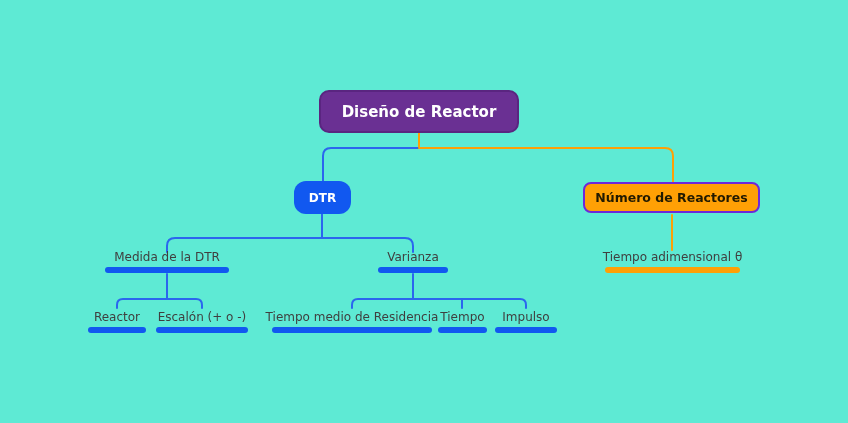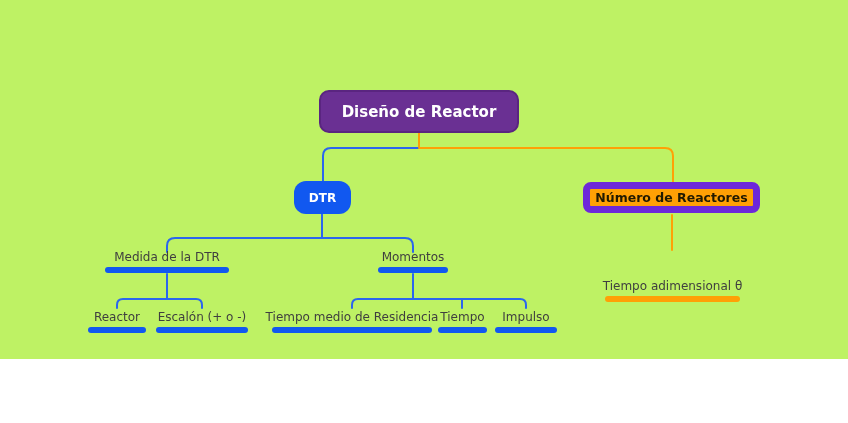--- a/index.html
+++ b/index.html
@@ -1,20 +1,20 @@
 <!DOCTYPE html>
 <html><head>
 <meta charset="utf-8">
 <style>
   html, body { margin: 0; padding: 0; background: #ffffff; }
   #canvas {
     position: relative;
     width: 848px;
-    height: 359px;
-    background: #bef264;
+    height: 423px;
+    background: #5eead4;
     font-family: "DejaVu Sans", "Liberation Sans", sans-serif;
     overflow: hidden;
   }
   #wires {
     position: absolute;
     left: 0; top: 0;
     width: 848px; height: 423px;
   }
   .box {
     position: absolute;
@@ -38,21 +38,21 @@
     left: 294px; top: 181px; width: 57px; height: 33px;
     background: #1158F0;
     border-radius: 12px;
     color: #ffffff;
     font-size: 12px;
     font-weight: bold;
   }
   .box-reactores {
     left: 583px; top: 182px; width: 177px; height: 31px;
     background: #FFA005;
-    border: 7px solid #6d28d9;
+    border: 2px solid #6d28d9;
     border-radius: 8px;
     color: #221A00;
     font-size: 12.5px;
     font-weight: bold;
   }
   .leaf {
     position: absolute;
     display: flex;
     flex-direction: column;
     align-items: center;
@@ -68,21 +68,21 @@
     height: 6px;
     border-radius: 3px;
     margin-top: 3px;
   }
   .bar-blue { background: #1158F0; }
   .bar-orange { background: #FFA005; }
 
   
   .leaf-medida       { left: 105px; top: 251px; width: 124px; }
   .leaf-momentos     { left: 378px; top: 251px; width: 70px; }
-  .leaf-tiempo-adim  { left: 605px; top: 251px; width: 135px; margin-top: 29px; }
+  .leaf-tiempo-adim  { left: 605px; top: 251px; width: 135px; }
   .leaf-impulso      { left:  88px; top: 311px; width: 58px; }
   .leaf-escalon      { left: 156px; top: 311px; width: 92px; }
   .leaf-tiempo-medio { left: 272px; top: 311px; width: 160px; }
   .leaf-sesgo        { left: 438px; top: 311px; width: 49px; }
   .leaf-varianza     { left: 495px; top: 311px; width: 62px; }
   .leaf .bar { width: 100%; }
 </style>
 </head>
 <body>
 
@@ -121,21 +121,21 @@
   <div class="box box-reactores">
     <span>Número de Reactores</span>
   </div>
 
   <div class="leaf leaf-medida">
     <span class="lbl">Medida de la DTR</span>
     <div class="bar bar-blue"></div>
   </div>
 
   <div class="leaf leaf-momentos">
-    <span class="lbl">Momentos</span>
+    <span class="lbl">Varianza</span>
     <div class="bar bar-blue"></div>
   </div>
 
   <div class="leaf leaf-tiempo-adim">
     <span class="lbl">Tiempo adimensional θ</span>
     <div class="bar bar-orange"></div>
   </div>
 
   <div class="leaf leaf-impulso">
     <span class="lbl">Reactor</span>

